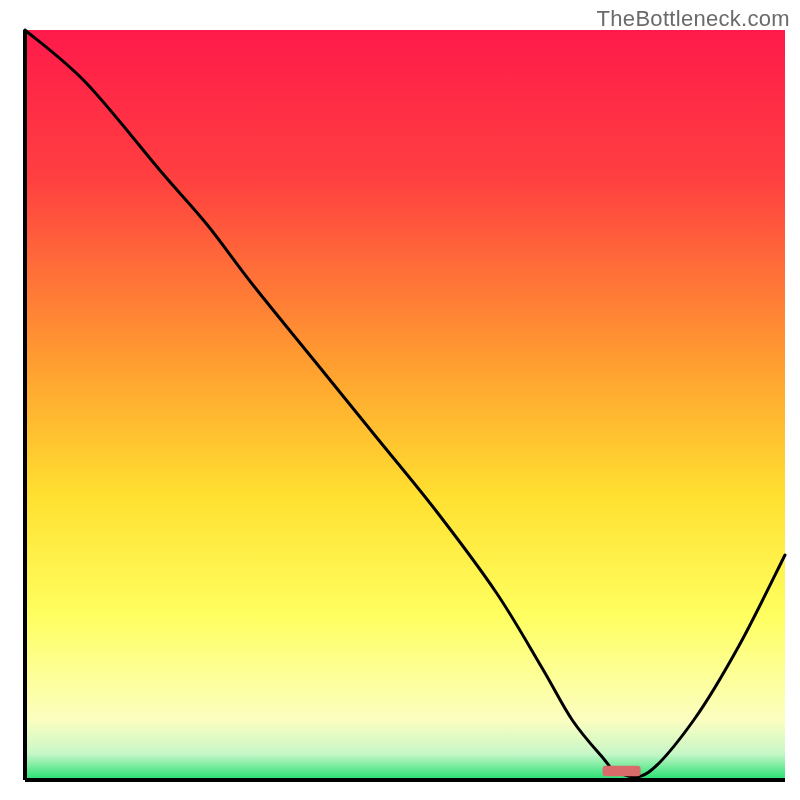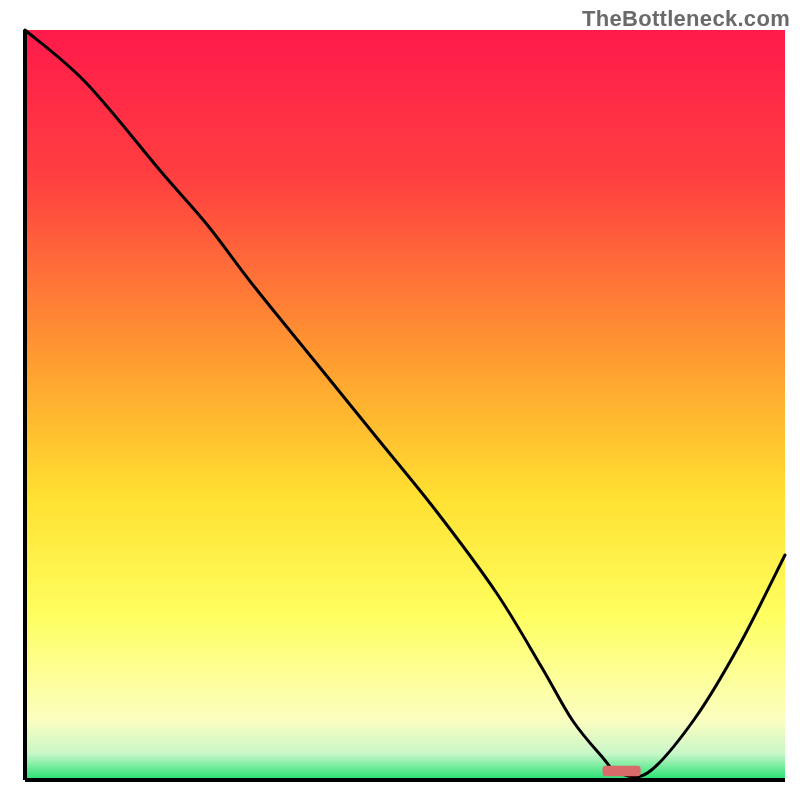--- a/index.html
+++ b/index.html
@@ -13,21 +13,21 @@
   .stage {
     position: relative;
     width: 800px;
     height: 800px;
   }
   .watermark {
     position: absolute;
     top: 6px;
     right: 10px;
     font-size: 22px;
-    font-weight: 700;
+    font-weight: 400;
     color: #6a6a6a;
     letter-spacing: 0.3px;
     z-index: 5;
   }
   svg.plot {
     position: absolute;
     left: 0;
     top: 0;
     width: 800px;
     height: 800px;

